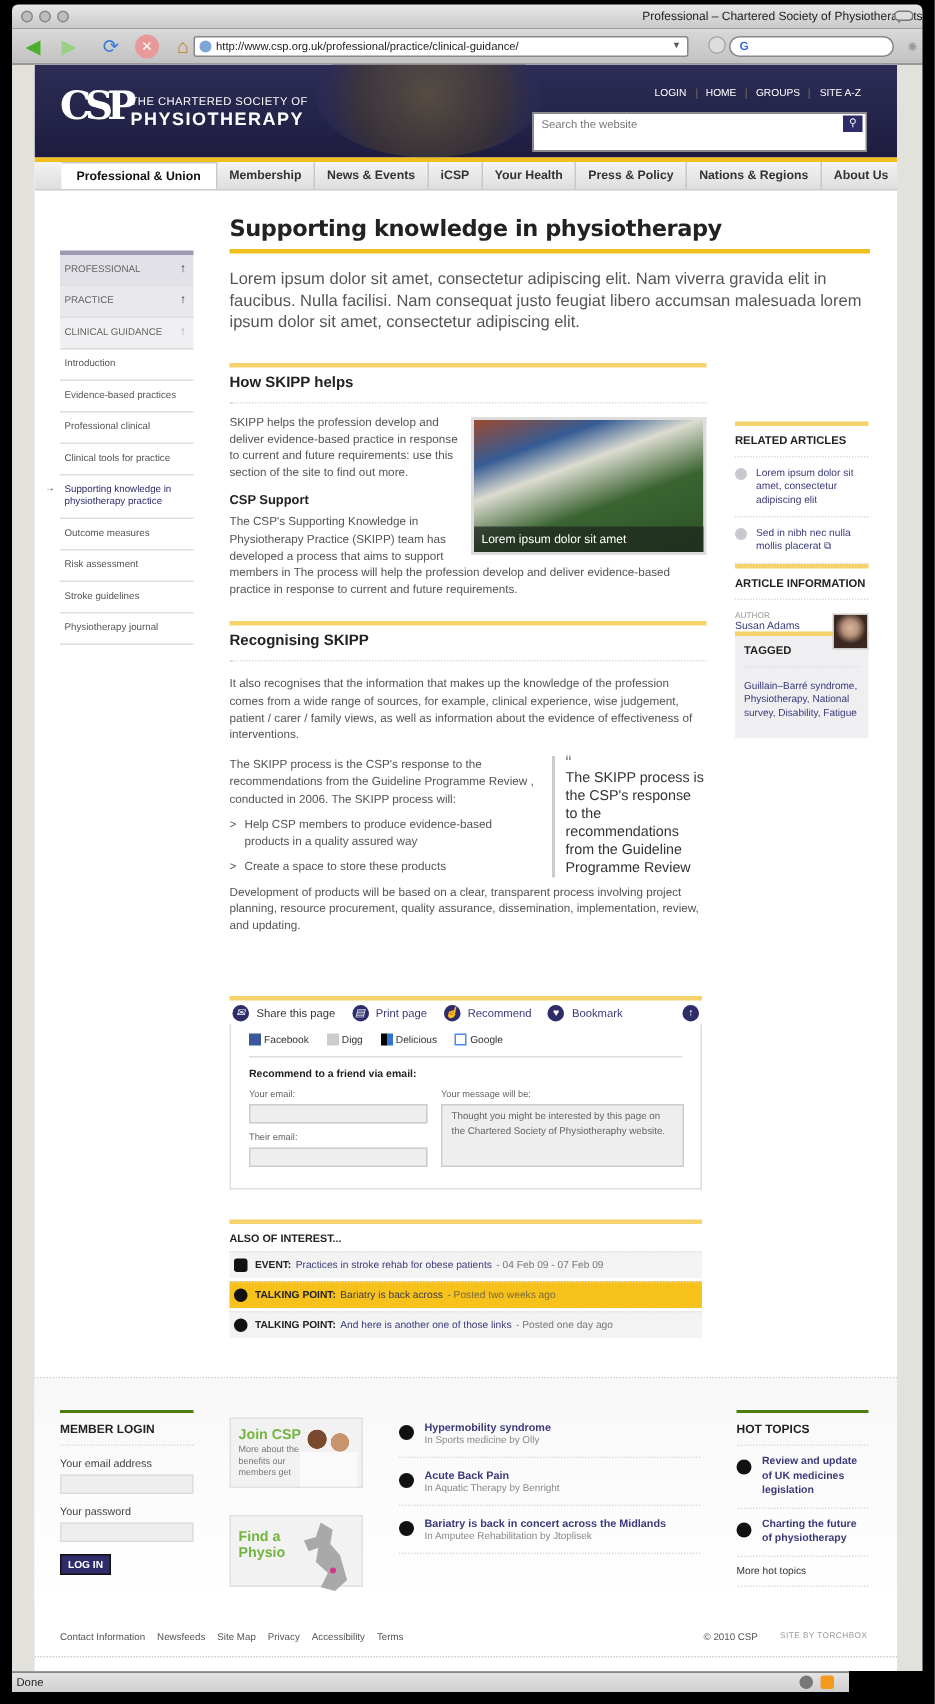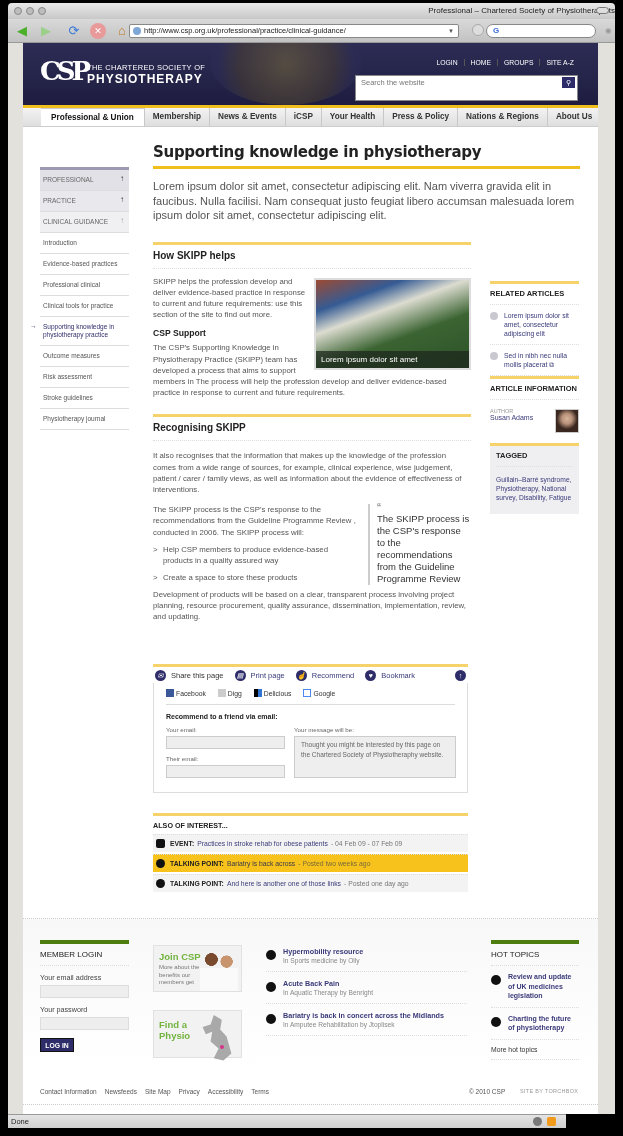--- a/index.html
+++ b/index.html
@@ -87,28 +87,28 @@
 .also .row a{color:#3a3a7a;margin-right:3px}
 .also .row.hl a{color:#3a3a4a}
 
 .rcol{position:absolute;left:467px;top:202px;width:89px}
 .rh{border-top:3px solid #f6d36a;padding-top:5px;font-size:7.5px;font-weight:bold;color:#222;padding-bottom:6px;border-bottom:1px dotted #ddd}
 .author-l{font-size:5.5px;color:#999;margin-top:8px}
 .author-n{font-size:7px;color:#3a3a7a}
 .avatar{position:absolute;right:0;top:33px;width:24px;height:24px;background:radial-gradient(circle at 50% 40%,#d7b49b 0%,#b8917a 30%,#3a2820 60%);border:1px solid #ccc}
 .rel{display:flex;padding:6px 0;border-bottom:1px dotted #ddd;font-size:6.8px;line-height:9px;color:#3a3a7a}
 .rel .dot{flex:none;width:8px;height:8px;border-radius:50%;background:#c9c8d0;margin:1px 6px 0 0}
-.tagged{background:#efeff2;padding:0 6px 12px;margin-top:22px;border-top:3px solid #f6d36a}
+.tagged{background:#efeff2;padding:0 6px 12px;border-top:3px solid #f6d36a}
 .tagged .rh{border-top:none}
 .tagged .t{font-size:6.7px;line-height:9px;color:#3a3a7a;margin-top:8px}
 
 .fline{position:absolute;left:0;top:875px;width:575px;border-top:1px dotted #ccc}
 .ftop{position:absolute;left:0;top:876px;width:575px;height:150px;background:linear-gradient(#f8f8f8,#fff)}
 .fcol{position:absolute;top:897px}
-.fh{border-top:4px solid #4d7c0f;padding-top:6px;font-size:8px;font-weight:normal;color:#222;padding-bottom:6px;border-bottom:1px dotted #ddd}
+.fh{border-top:2px solid #4d7c0f;padding-top:6px;font-size:8px;font-weight:bold;color:#222;padding-bottom:6px;border-bottom:1px dotted #ddd}
 .login label{display:block;font-size:7.2px;color:#444;margin:7px 0 3px}
 .login .inp{width:89px;height:13px;background:#eee;border:1px solid #ddd}
 .login .btn{margin-top:8px;width:34px;height:14px;background:#2e2d6a;color:#fff;font-size:6.8px;font-weight:bold;text-align:center;line-height:14px;border:1px solid #111}
 .promo{width:89px;height:47px;background:#f2f2f2;border:1px solid #e1e1e1;position:relative}
 .promo .pt{position:absolute;left:5px;top:5px;font-size:9.5px;font-weight:bold;color:#72b43e;line-height:11px}
 .promo .ps{position:absolute;left:5px;top:18px;font-size:6px;line-height:7.5px;color:#777;width:46px}
 .promo .people{position:absolute;right:3px;top:3px;width:38px;height:42px;background:radial-gradient(circle at 30% 25%,#7a4a2e 0,#7a4a2e 15%,transparent 16%),radial-gradient(circle at 70% 30%,#c8946e 0,#c8946e 15%,transparent 16%),linear-gradient(transparent 45%,#fafafa 46%)}
 .promo .map{position:absolute;right:8px;top:4px;width:32px;height:48px;background:#a9a9a9;clip-path:polygon(40% 0,65% 10%,60% 30%,80% 45%,95% 80%,70% 95%,40% 90%,55% 70%,30% 55%,35% 35%,15% 40%,5% 25%,30% 20%)}
 .promo .pin{position:absolute;right:17px;top:34px;width:4px;height:4px;border-radius:50%;background:#d4358a}
 .disc{display:flex;padding:7px 0;border-bottom:1px dotted #ddd}
@@ -354,21 +354,21 @@
       <div class="pt" style="top:8px;width:36px">Find a Physio</div>
       <div class="map"></div>
       <div class="pin"></div>
     </div>
   </div>
 
   <div class="fcol" style="left:243px;width:201px">
     <div class="disc">
         <span class="bi"></span>
         <div>
-          <div class="tt">Hypermobility resource</div>
+          <div class="tt">Hypermobility syndrome</div>
           <div class="st">In Sports medicine by Olly</div>
         </div>
       </div>
     <div class="disc">
         <span class="bi"></span>
         <div>
           <div class="tt">Acute Back Pain</div>
           <div class="st">In Aquatic Therapy by Benright</div>
         </div>
       </div>

